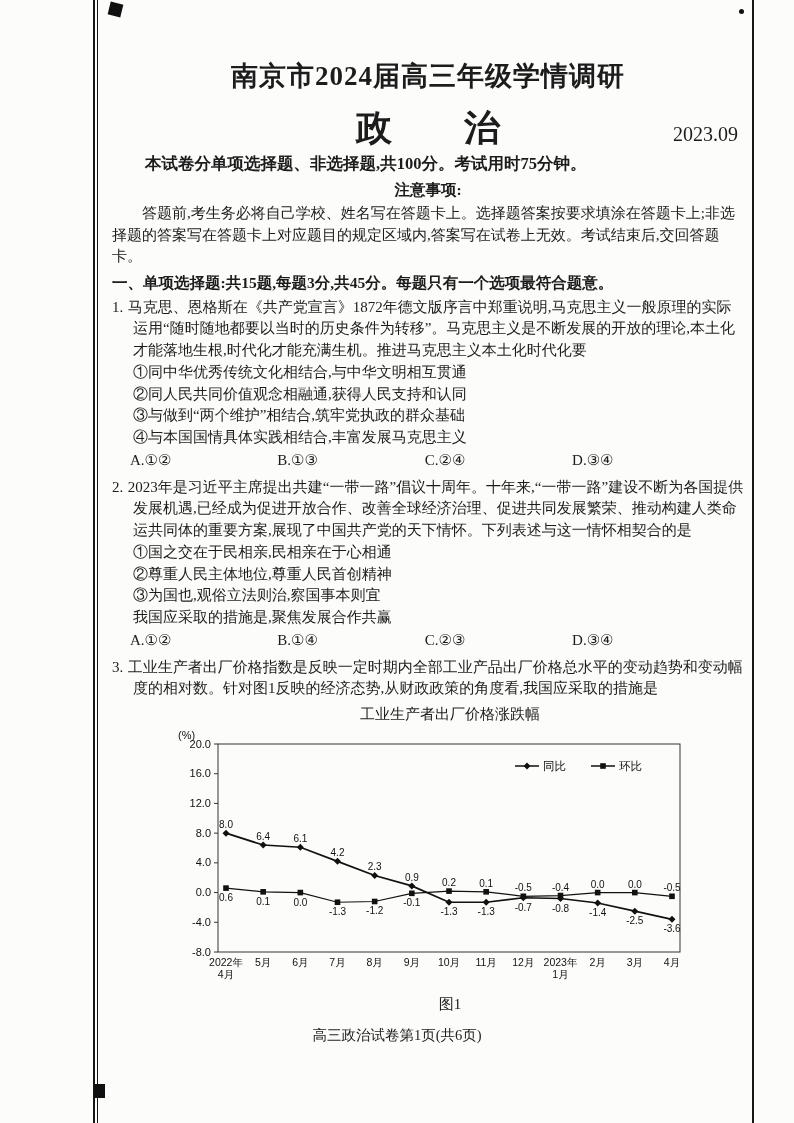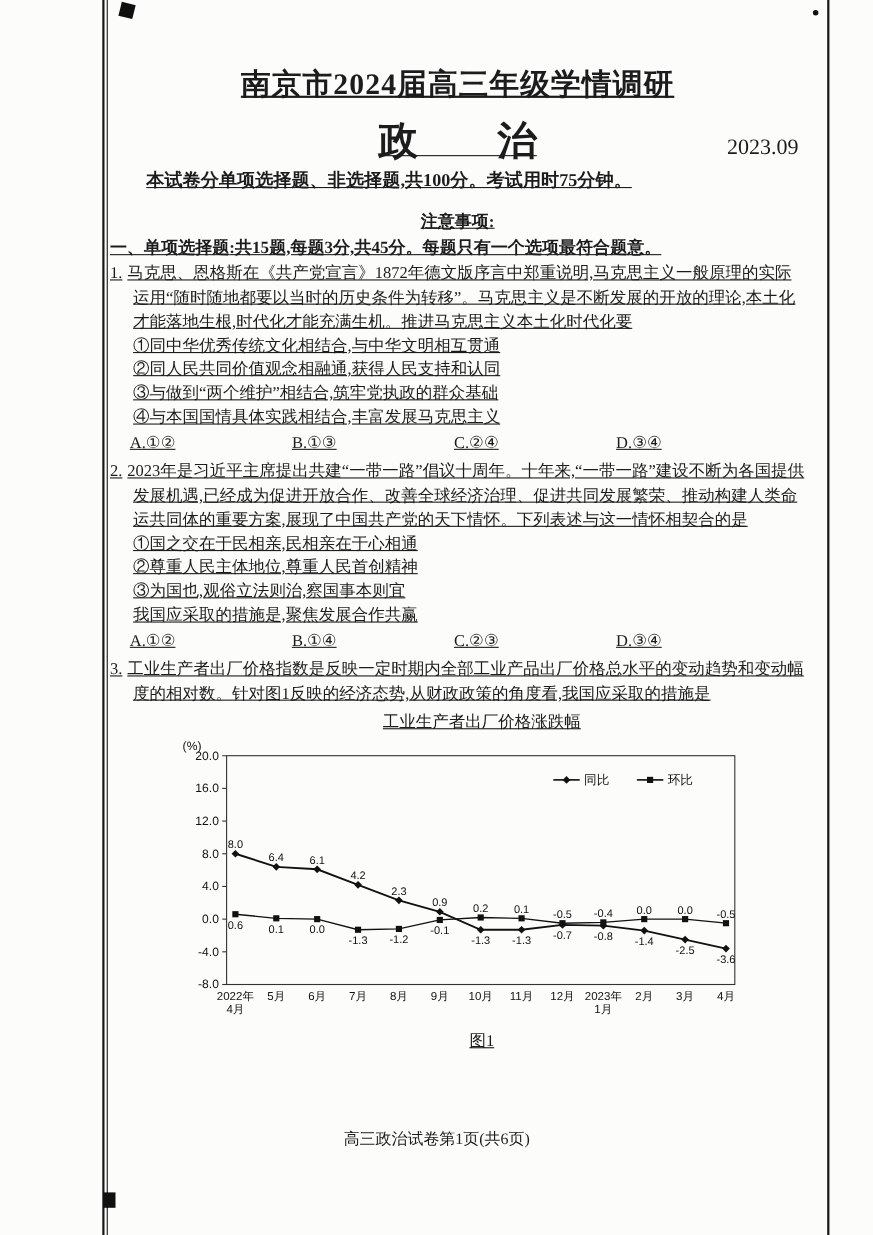--- a/index.html
+++ b/index.html
@@ -2,26 +2,26 @@
 <html><head>
 <meta charset="utf-8">
 <style>
   *{box-sizing:border-box;}
   html,body{margin:0;padding:0;background:#d8d8d8;}
   .page{position:relative;width:794px;height:1123px;margin:0 auto;background:#fcfcfa;
         font-family:"Liberation Serif","DejaVu Serif",serif;color:#1c1c1c;overflow:hidden;}
   
   .scan-line{position:absolute;top:0;bottom:0;background:#161616;}
   .scan-mark{position:absolute;background:#101010;}
-  .content{position:absolute;left:100px;top:58px;width:632px;text-decoration:underline;}
+  .content{position:absolute;left:112px;top:58px;width:632px;}
   .doc-title{text-align:center;font-size:27px;font-weight:700;letter-spacing:1px;margin:0 0 12px 0;}
   .subject-row{position:relative;text-align:center;height:44px;margin-bottom:2px;}
   .subject{font-size:36px;font-weight:700;line-height:44px;}
   .date{position:absolute;right:6px;bottom:4px;font-size:20px;font-weight:400;}
-  .exam-info{font-size:16.5px;font-weight:700;text-indent:2em;margin:2px 0 16px 0;line-height:1.4;}
+  .exam-info{font-size:16.5px;font-weight:700;text-indent:2em;margin:2px 0 4px 0;line-height:1.4;}
   .notes-header{font-size:15.5px;font-weight:700;margin:2px 0;line-height:1.4;text-align:center;}
   .notes-body{font-size:15px;line-height:1.45;text-indent:2em;margin:0 0 4px 0;}
   .emph{-webkit-text-emphasis:filled dot over;text-emphasis:filled dot over;text-emphasis-position:over right;}
   .section-header{font-size:15.5px;font-weight:700;margin:2px 0 2px 0;line-height:1.45;}
   .question{font-size:15px;line-height:1.45;margin-bottom:2px;}
   .q-stem{padding-left:1.4em;text-indent:-1.4em;}
   .q-num{padding-right:.3em;}
   .q-items>div{padding-left:1.4em;}
   .q-options{display:flex;padding-left:1.2em;margin:1px 0 5px 0;}
   .q-options span{flex:0 0 24%;}
@@ -49,20 +49,21 @@
     <h1 class="doc-title">南京市2024届高三年级学情调研</h1>
 
     <div class="subject-row">
       <span class="subject">政　　治</span>
       <span class="date">2023.09</span>
     </div>
 
     <div class="exam-info">本试卷分单项选择题、非选择题,共100分。考试用时75分钟。</div>
 
     <div class="notes-header">注意事项:</div>
+    <div class="notes-body"><span>答题前,考生务必将自己学校、姓名写在答题卡上。选择题答案按要求</span><span class="emph">填涂在答题卡上</span><span>;非选择题的答案写在答题卡上对应题目的规定区域内,答案写在试卷上无效。考试结束后,</span><span class="emph">交回答题卡</span><span>。</span></div>
 
     <div class="section-header"><span>一、</span><span class="emph">单项选择题</span><span>:共15题,每题3分,共45分。每题只有一个选项最符合题意。</span></div>
 
     <div class="question">
       <div class="q-stem"><span class="q-num">1.</span><span>马克思、恩格斯在《共产党宣言》1872年德文版序言中郑重说明,马克思主义一般原理的实际运用“随时随地都要以当时的历史条件为转移”。马克思主义是不断发展的开放的理论,本土化才能落地生根,时代化才能充满生机。推进马克思主义本土化时代化要</span></div>
       <div class="q-items">
         <div>①同中华优秀传统文化相结合,与中华文明相互贯通</div>
         <div>②同人民共同价值观念相融通,获得人民支持和认同</div>
         <div>③与做到“两个维护”相结合,筑牢党执政的群众基础</div>
         <div>④与本国国情具体实践相结合,丰富发展马克思主义</div>

